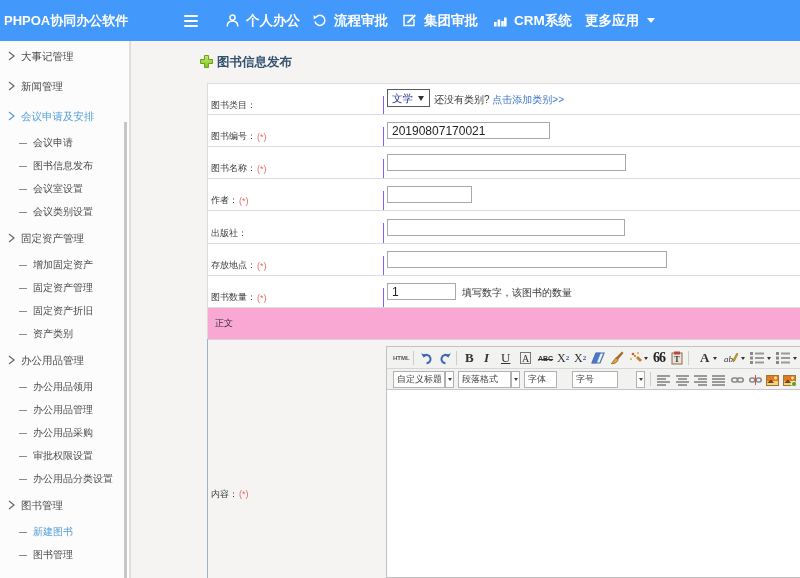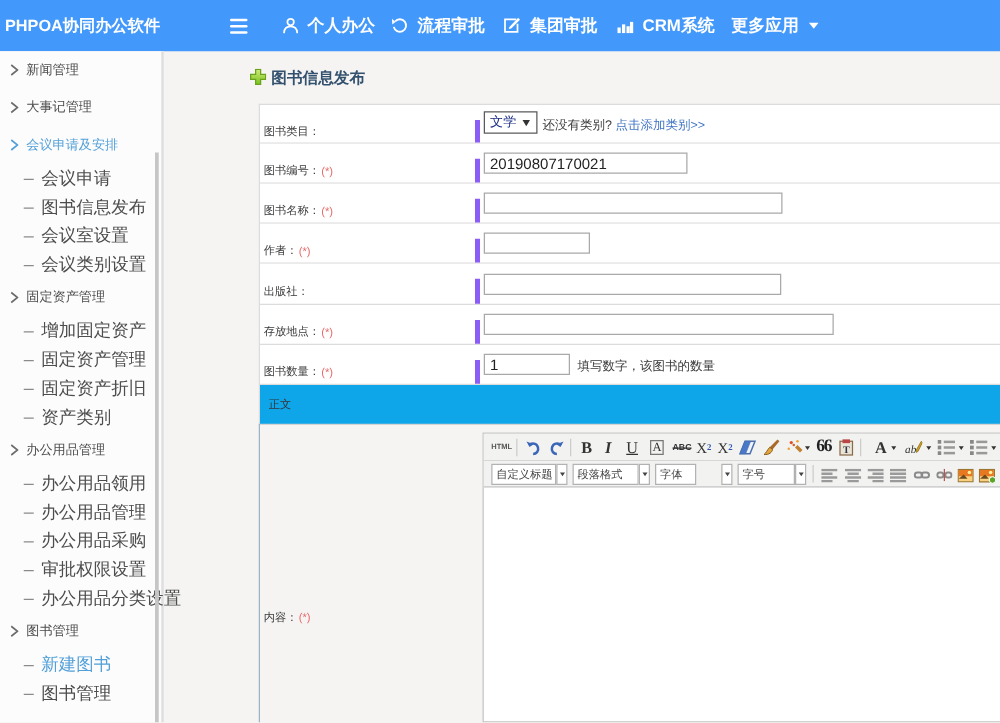--- a/index.html
+++ b/index.html
@@ -11,34 +11,34 @@
 .logo{position:absolute;left:4px;top:0;line-height:41px;font-size:13px;font-weight:bold}
 .bar{position:absolute;width:14px;height:2px;background:#fff;border-radius:1px}
 .mi{position:absolute;top:0;line-height:41px;font-size:13.5px;font-weight:bold;white-space:nowrap}
 .mi svg{vertical-align:-2px;margin-right:7px}
 
 .side{position:absolute;left:0;top:41px;width:131px;height:537px;background:#fcfcfc;border-right:2px solid #dedede}
 .sthumb{position:absolute;left:124px;top:81px;width:3px;height:456px;background:#c6c6c6}
 .smenu{position:absolute;left:0;top:0;width:124px;list-style:none}
 .smenu li{position:relative;white-space:nowrap;color:#4d4d4d}
 .smenu li.t{height:30px;line-height:30px;font-size:10.5px;padding-left:21px}
-.smenu li.s{height:23px;line-height:23px;font-size:14px;padding-left:33px}
+.smenu li.s{height:23px;line-height:23px;font-size:10px;padding-left:33px}
 .smenu li.t .ar{position:absolute;left:8px;top:50%;margin-top:-5px;width:7px;height:10px}
 .smenu li.t .ar svg{display:block}
 .smenu li.s:before{content:"";position:absolute;left:19px;top:50%;width:8px;height:1px;background:#8a8a8a}
 .smenu li.on{color:#53a0d9}
 
 .title{position:absolute;left:217px;top:54px;font-size:12.5px;font-weight:bold;color:#33516e}
 
 .tbl{position:absolute;left:207px;top:83px;width:593px;border-top:1px solid #dcdcdc;border-left:1px solid #dcdcdc}
 .row{position:relative;background:#fff;border-bottom:1px solid #dcdcdc}
-.row .lab{position:absolute;left:0;top:12px;bottom:0;width:176px;border-right:4px solid #8b5cf6;font-size:9px;color:#3a3a3a;padding-left:3px;display:flex;align-items:center}
+.row .lab{position:absolute;left:0;top:12px;bottom:0;width:176px;border-right:1px solid #8b5cf6;font-size:9px;color:#3a3a3a;padding-left:3px;display:flex;align-items:center}
 .req{color:#e66a6a;margin-left:1px;font-size:9px}
 .inp{position:absolute;left:179px;border:1px solid #a9a9a9;background:#fff;height:17px;font-size:12px;line-height:15px;padding-left:4px;color:#222}
-.zw{position:relative;background:#0ea5e9;border-bottom:1px solid #d4d4d4;height:32px;line-height:31px;font-size:9px;color:#333;padding-left:7px}
+.zw{position:relative;background:#f9a8d4;border-bottom:1px solid #d4d4d4;height:32px;line-height:31px;font-size:9px;color:#333;padding-left:7px}
 .hint{position:absolute;font-size:10px;color:#3a3a3a}
 .lnk{color:#3f74c4}
 
 .blline{position:absolute;left:207px;top:339px;width:1px;height:239px;background:#9db3c6}
 .clab{position:absolute;left:211px;top:488px;font-size:9px;color:#3a3a3a}
 
 .ed{position:absolute;left:386px;top:346px;width:470px;height:232px;border:1px solid #c2c2c2;background:#fff}
 .tb{position:relative;background:#f2f2f1;height:22px;border-bottom:1px solid #d6d6d6}
 .tb2{position:relative;background:#f2f2f1;height:21px;border-bottom:1px solid #c6c6c6}
 .ti{position:absolute;top:0;height:22px;display:flex;align-items:center;font-size:11px;color:#333}
@@ -78,26 +78,26 @@
         <path d="M0 0 H8 L4 5 Z" fill="#fff"></path>
       </svg></div>
 </div>
 
 <div class="side">
   <ul class="smenu">
     <li class="t"><span class="ar">
           <svg width="7" height="10" viewBox="0 0 7 10">
             <path d="M1 1 L6 5 L1 9" fill="none" stroke="#6b6b6b" stroke-width="1.3"></path>
           </svg>
+        </span>大事记管理</li>
+    <li class="t"><span class="ar">
+          <svg width="7" height="10" viewBox="0 0 7 10">
+            <path d="M1 1 L6 5 L1 9" fill="none" stroke="#6b6b6b" stroke-width="1.3"></path>
+          </svg>
         </span>新闻管理</li>
-    <li class="t"><span class="ar">
-          <svg width="7" height="10" viewBox="0 0 7 10">
-            <path d="M1 1 L6 5 L1 9" fill="none" stroke="#6b6b6b" stroke-width="1.3"></path>
-          </svg>
-        </span>大事记管理</li>
     <li class="t on"><span class="ar">
           <svg width="7" height="10" viewBox="0 0 7 10">
             <path d="M1 1 L6 5 L1 9" fill="none" stroke="#53a0d9" stroke-width="1.3"></path>
           </svg>
         </span>会议申请及安排</li>
     <li class="s">会议申请</li>
     <li class="s">图书信息发布</li>
     <li class="s">会议室设置</li>
     <li class="s">会议类别设置</li>
     <li class="t"><span class="ar">
@@ -261,21 +261,21 @@
         <span class="caret2"></span>
       </div>
     <div class="cmb" style="left:71px;width:53px">段落格式</div>
       <div class="cmbA" style="left:124px">
         <span class="caret2"></span>
       </div>
     <div class="cmb" style="left:137px;width:33px">字体</div>
       <div class="cmbA" style="left:190px">
         <span class="caret2"></span>
       </div>
-    <div class="cmb" style="left:203px;width:46px">字号</div>
+    <div class="cmb" style="left:185px;width:46px">字号</div>
       <div class="cmbA" style="left:249px">
         <span class="caret2"></span>
       </div>
     <div class="sep" style="left:263px;top:3px"></div>
     <svg class="abs" style="left:270px;top:6px" width="13" height="11" viewBox="0 0 13 11">
         <g fill="#9a9a9a">
           <rect x="0" y="0" width="13" height="2"></rect>
           <rect x="0" y="3" width="9" height="2"></rect>
           <rect x="0" y="6" width="13" height="2"></rect>
           <rect x="0" y="9" width="9" height="2"></rect>

